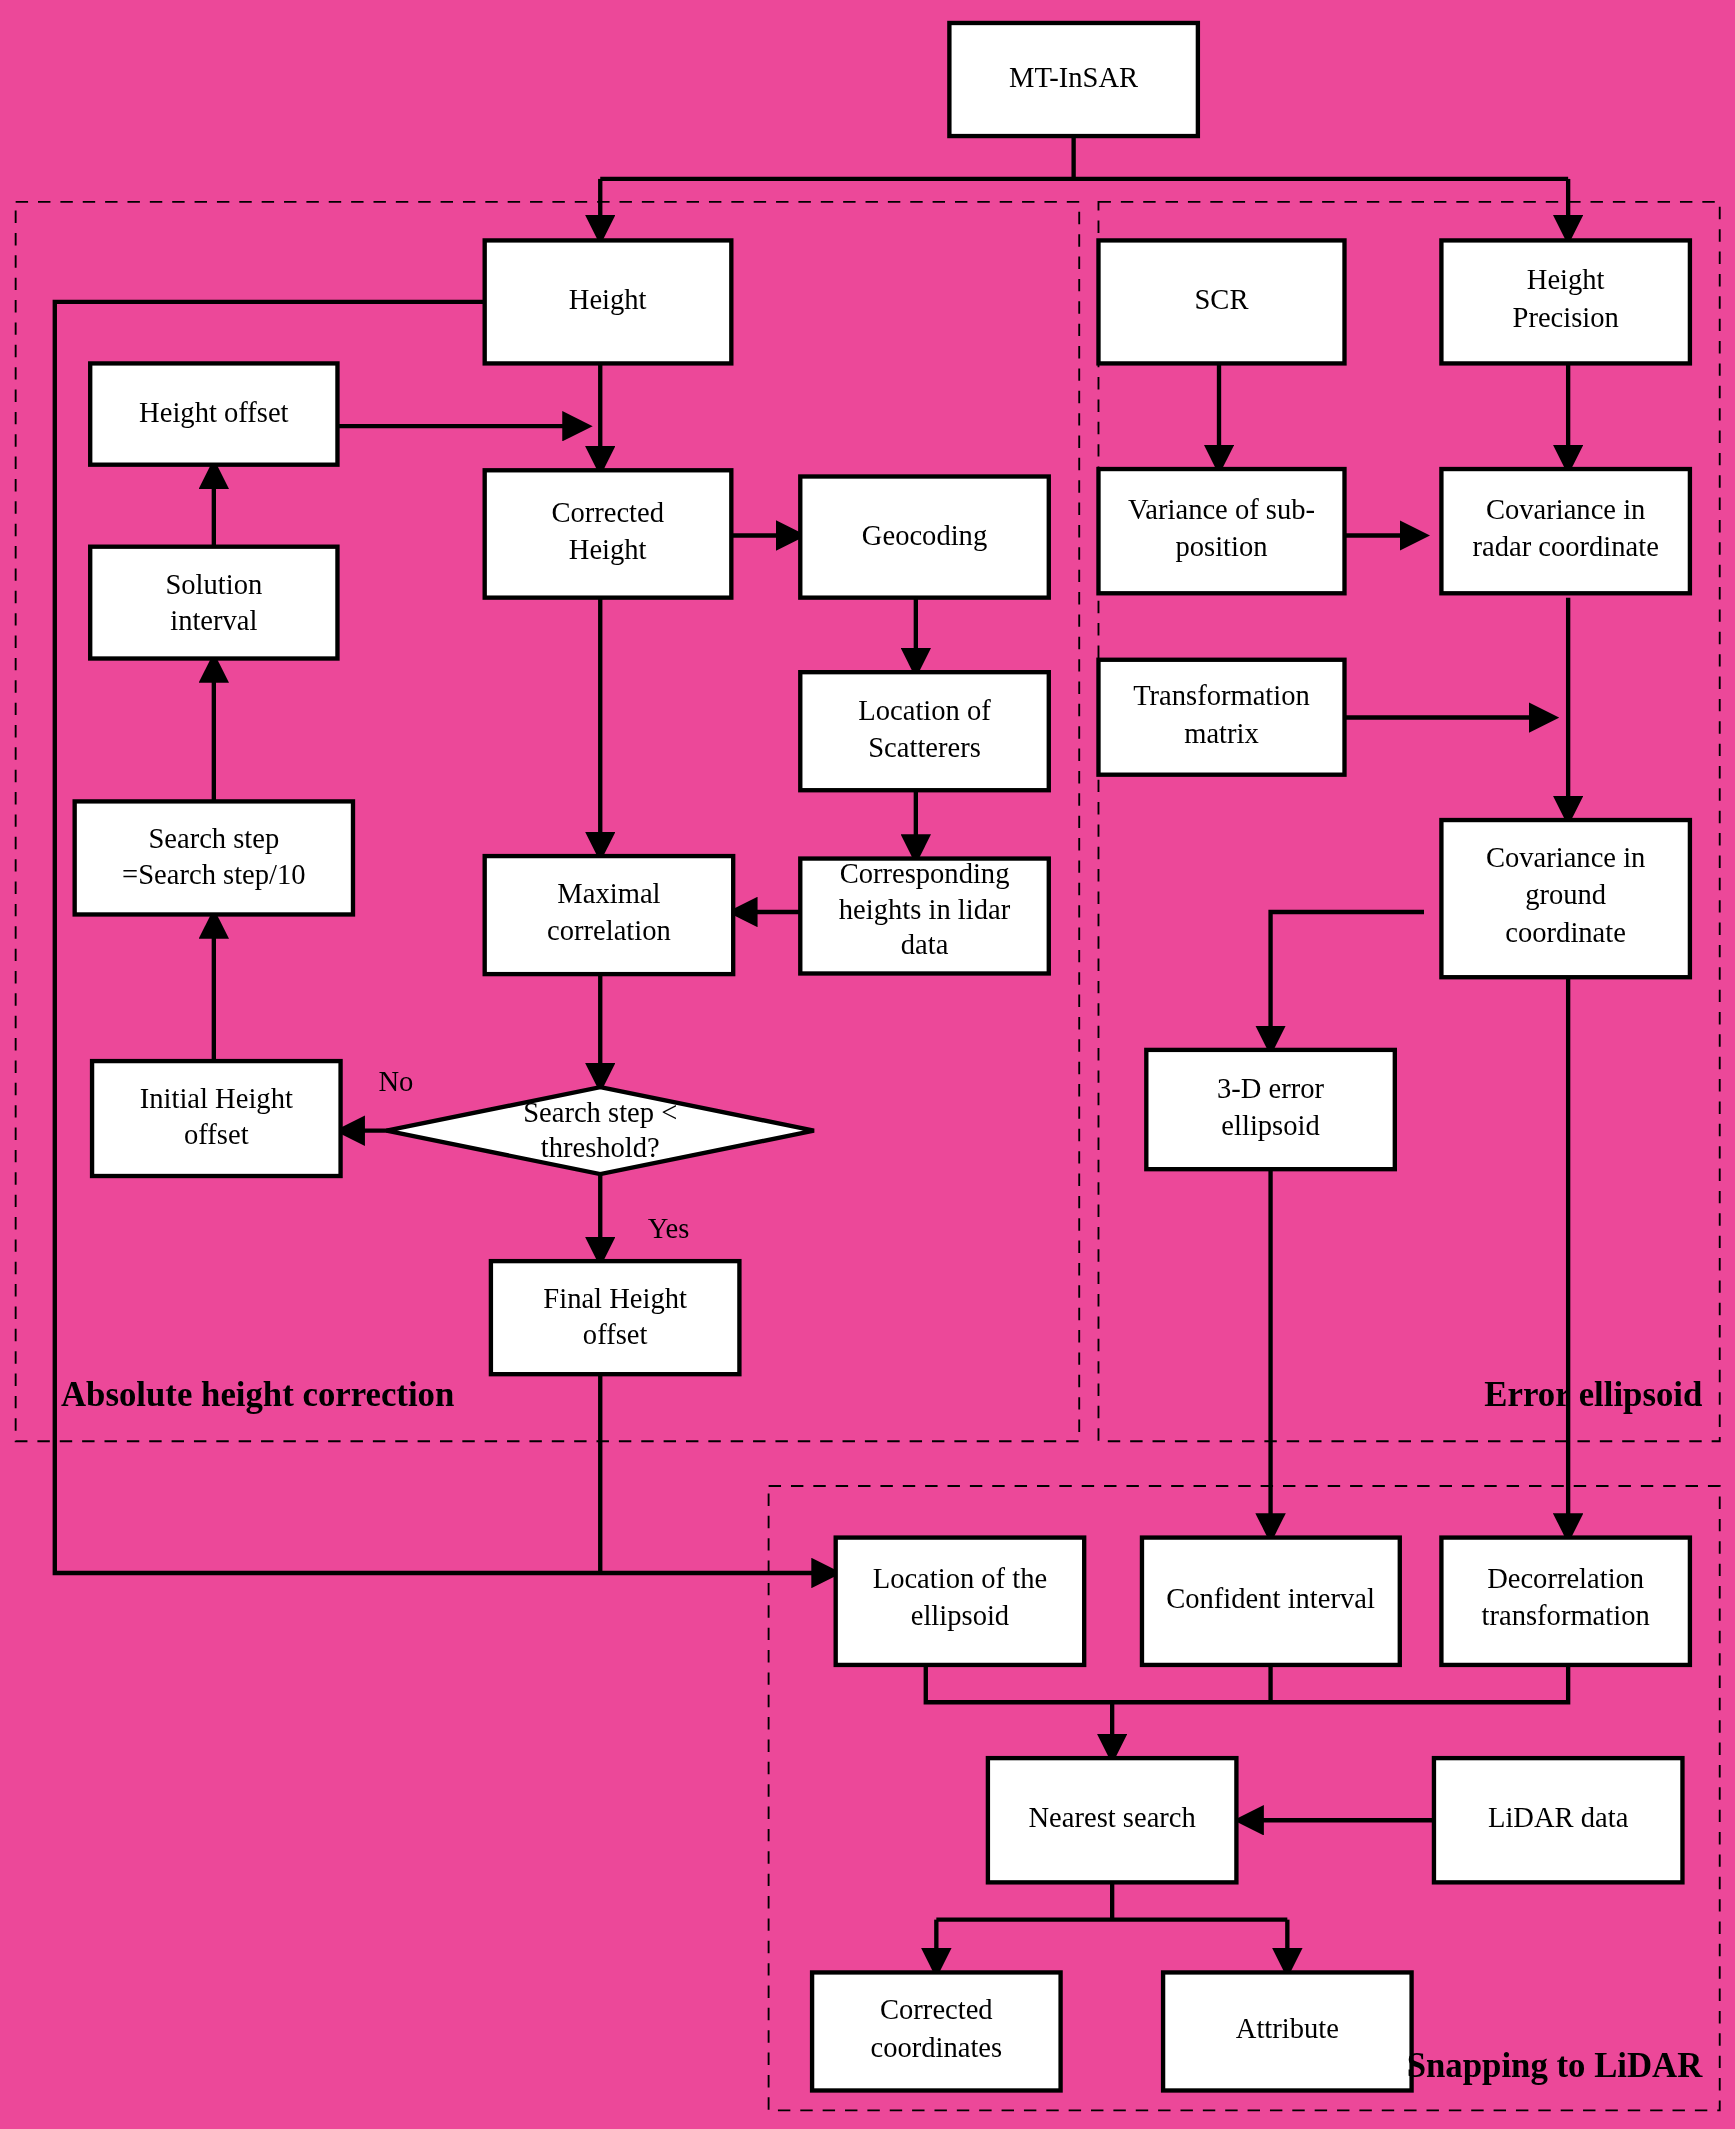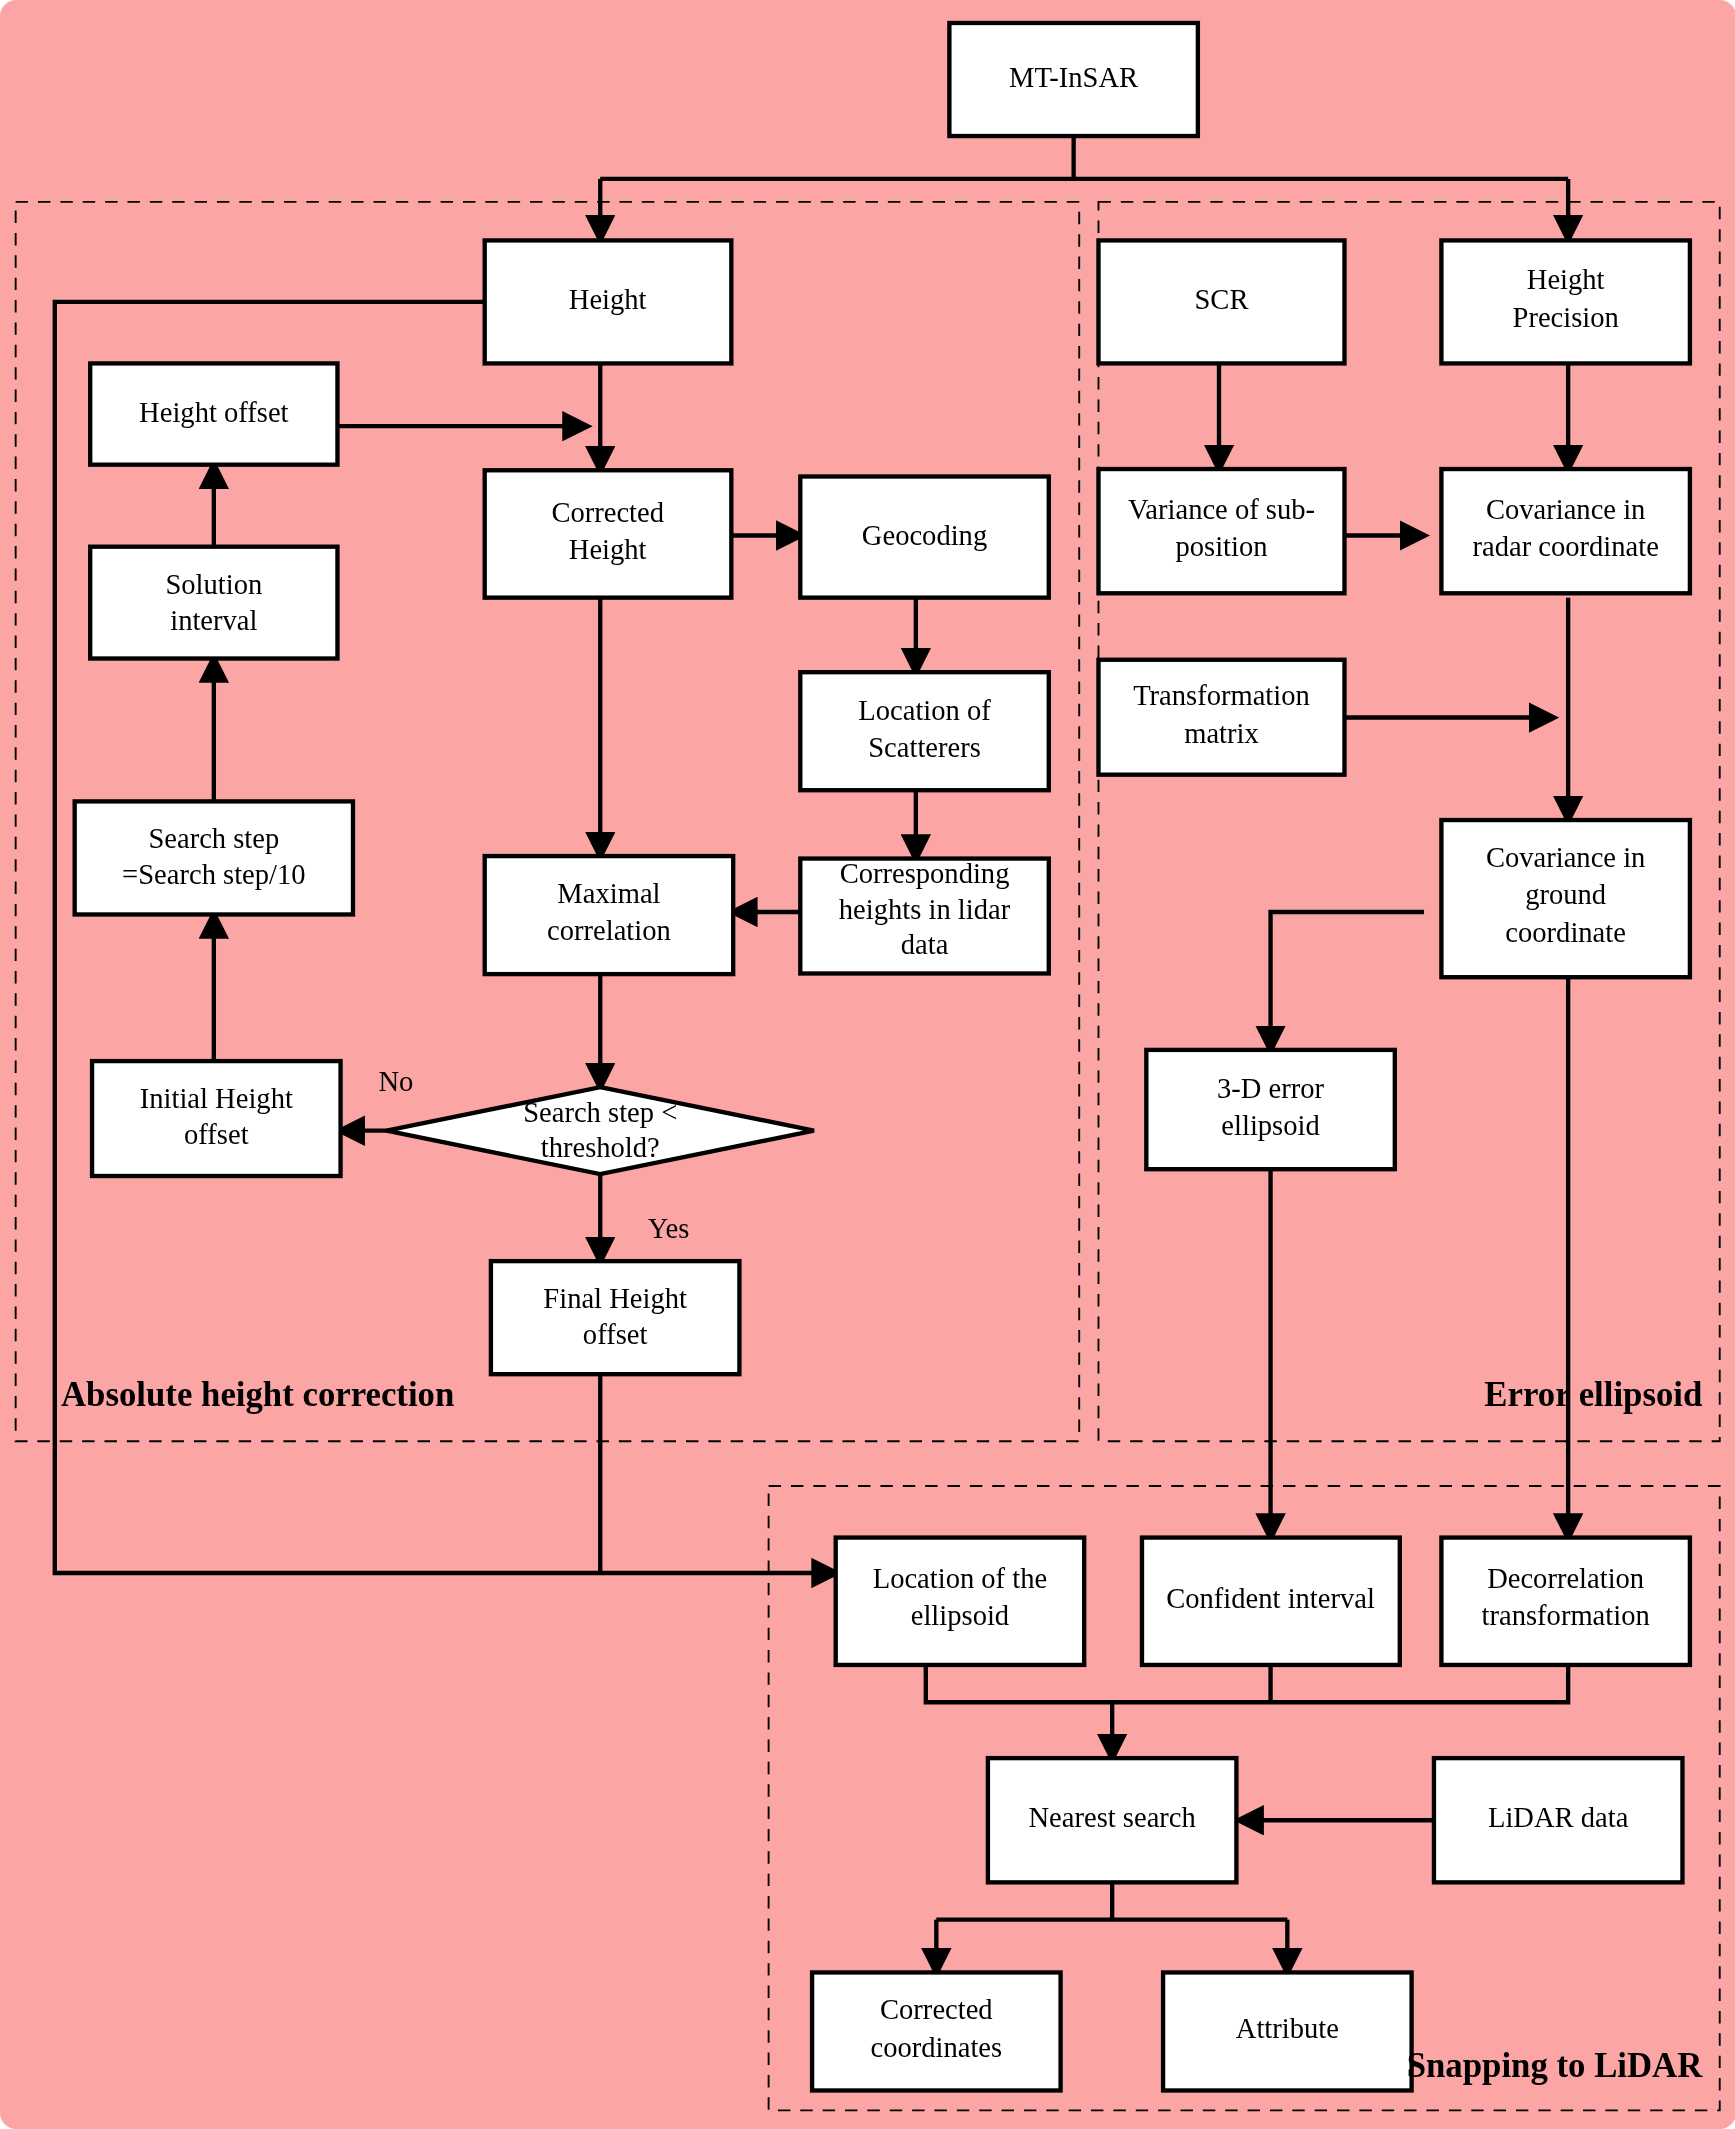--- a/index.html
+++ b/index.html
@@ -4,24 +4,23 @@
 <style>
   html, body {
     margin: 0;
     padding: 0;
     background: #ffffff;
   }
   #stage {
     position: relative;
     width: 1736px;
     height: 2129px;
-    background: #fca5a5;
+    background: #ec4899;
     font-family: "Liberation Serif", "DejaVu Serif", serif;
     overflow: hidden;
-    border-radius: 16px;
   }
   svg#canvas {
     position: absolute;
     left: 0; top: 0;
     width: 1736px;
     height: 2129px;
   }
   .node-text {
     font-family: "Liberation Serif", "DejaVu Serif", serif;
     font-size: 46px;

